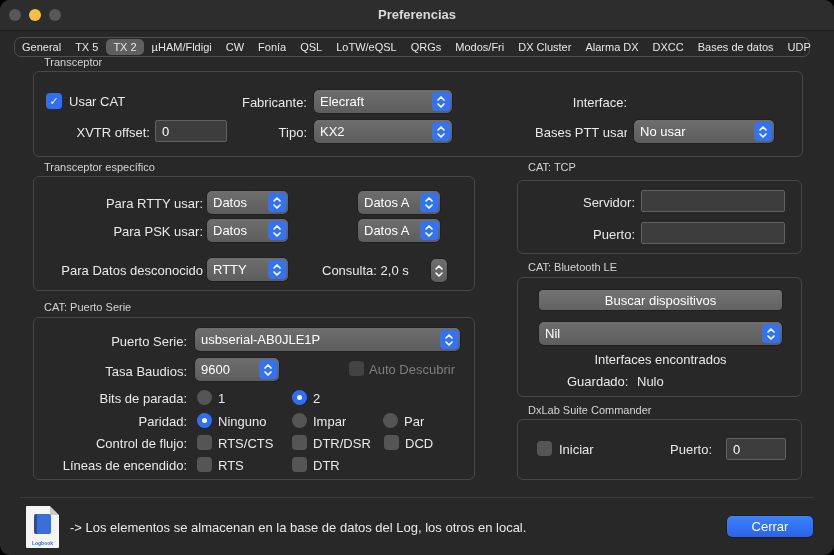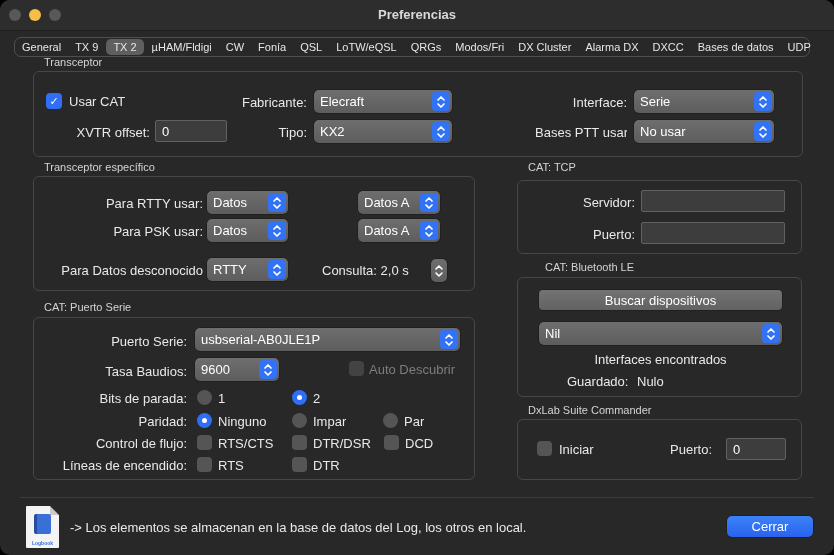--- a/index.html
+++ b/index.html
@@ -67,21 +67,21 @@
   <div class="titlebar">
     <span class="tl" style="left:9px;background:#585858;"></span>
     <span class="tl" style="left:29px;background:#f5bf45;"></span>
     <span class="tl" style="left:49px;background:#585858;"></span>
     <div class="title">Preferencias</div>
   </div>
 
   <div class="tabstrip">
     <div class="tab">General</div>
       <span class="tabdiv"></span>
-    <div class="tab">TX 9</div>
+    <div class="tab">TX 5</div>
       <span class="tabdiv"></span>
     <div class="tab sel">TX 2</div>
       <span class="tabdiv"></span>
     <div class="tab">µHAM/Fldigi</div>
       <span class="tabdiv"></span>
     <div class="tab">CW</div>
       <span class="tabdiv"></span>
     <div class="tab">Fonía</div>
       <span class="tabdiv"></span>
     <div class="tab">QSL</div>
@@ -113,28 +113,20 @@
   <div class="popup" style="left:314px;top:90px;width:138px;">
     <span>Elecraft</span>
     <span class="cap">
         <svg class="chev" width="10" height="16" viewBox="0 0 10 16">
           <path d="M2 6 L5 3 L8 6 M2 10 L5 13 L8 10" stroke="#fff" fill="none" stroke-width="1.7" stroke-linecap="round" stroke-linejoin="round"></path>
         </svg>
       </span>
   </div>
 
   <div class="lbl r" style="left:545px;top:95px;width:82px;">Interface:</div>
-  <div class="popup" style="left:634px;top:90px;width:140px;">
-    <span>Serie</span>
-    <span class="cap">
-        <svg class="chev" width="10" height="16" viewBox="0 0 10 16">
-          <path d="M2 6 L5 3 L8 6 M2 10 L5 13 L8 10" stroke="#fff" fill="none" stroke-width="1.7" stroke-linecap="round" stroke-linejoin="round"></path>
-        </svg>
-      </span>
-  </div>
 
   <div class="lbl r" style="left:55px;top:125px;width:95px;">XVTR offset:</div>
   <div class="field" style="left:155px;top:120px;width:72px;">
       <span>0</span>
     </div>
 
   <div class="lbl r" style="left:215px;top:125px;width:92px;">Tipo:</div>
   <div class="popup" style="left:314px;top:120px;width:138px;">
     <span>KX2</span>
     <span class="cap">
@@ -266,21 +258,21 @@
   <div class="group" style="left:517px;top:180px;width:283px;height:72px;"></div>
   <div class="lbl r" style="left:540px;top:195px;width:95px;">Servidor:</div>
   <div class="field" style="left:641px;top:190px;width:144px;">
       <span></span>
     </div>
   <div class="lbl r" style="left:540px;top:227px;width:95px;">Puerto:</div>
   <div class="field" style="left:641px;top:222px;width:144px;">
       <span></span>
     </div>
 
-  <div class="gtitle" style="left:545px;top:261px;text-align:right;">CAT: Bluetooth LE</div>
+  <div class="gtitle" style="left:528px;top:261px;text-align:right;">CAT: Bluetooth LE</div>
   <div class="group" style="left:517px;top:277px;width:283px;height:118px;"></div>
   <div class="btn" style="left:539px;top:290px;width:243px;height:20px;">Buscar dispositivos</div>
   <div class="popup" style="left:539px;top:322px;width:243px;">
     <span>Nil</span>
     <span class="cap">
         <svg class="chev" width="10" height="16" viewBox="0 0 10 16">
           <path d="M2 6 L5 3 L8 6 M2 10 L5 13 L8 10" stroke="#fff" fill="none" stroke-width="1.7" stroke-linecap="round" stroke-linejoin="round"></path>
         </svg>
       </span>
   </div>

